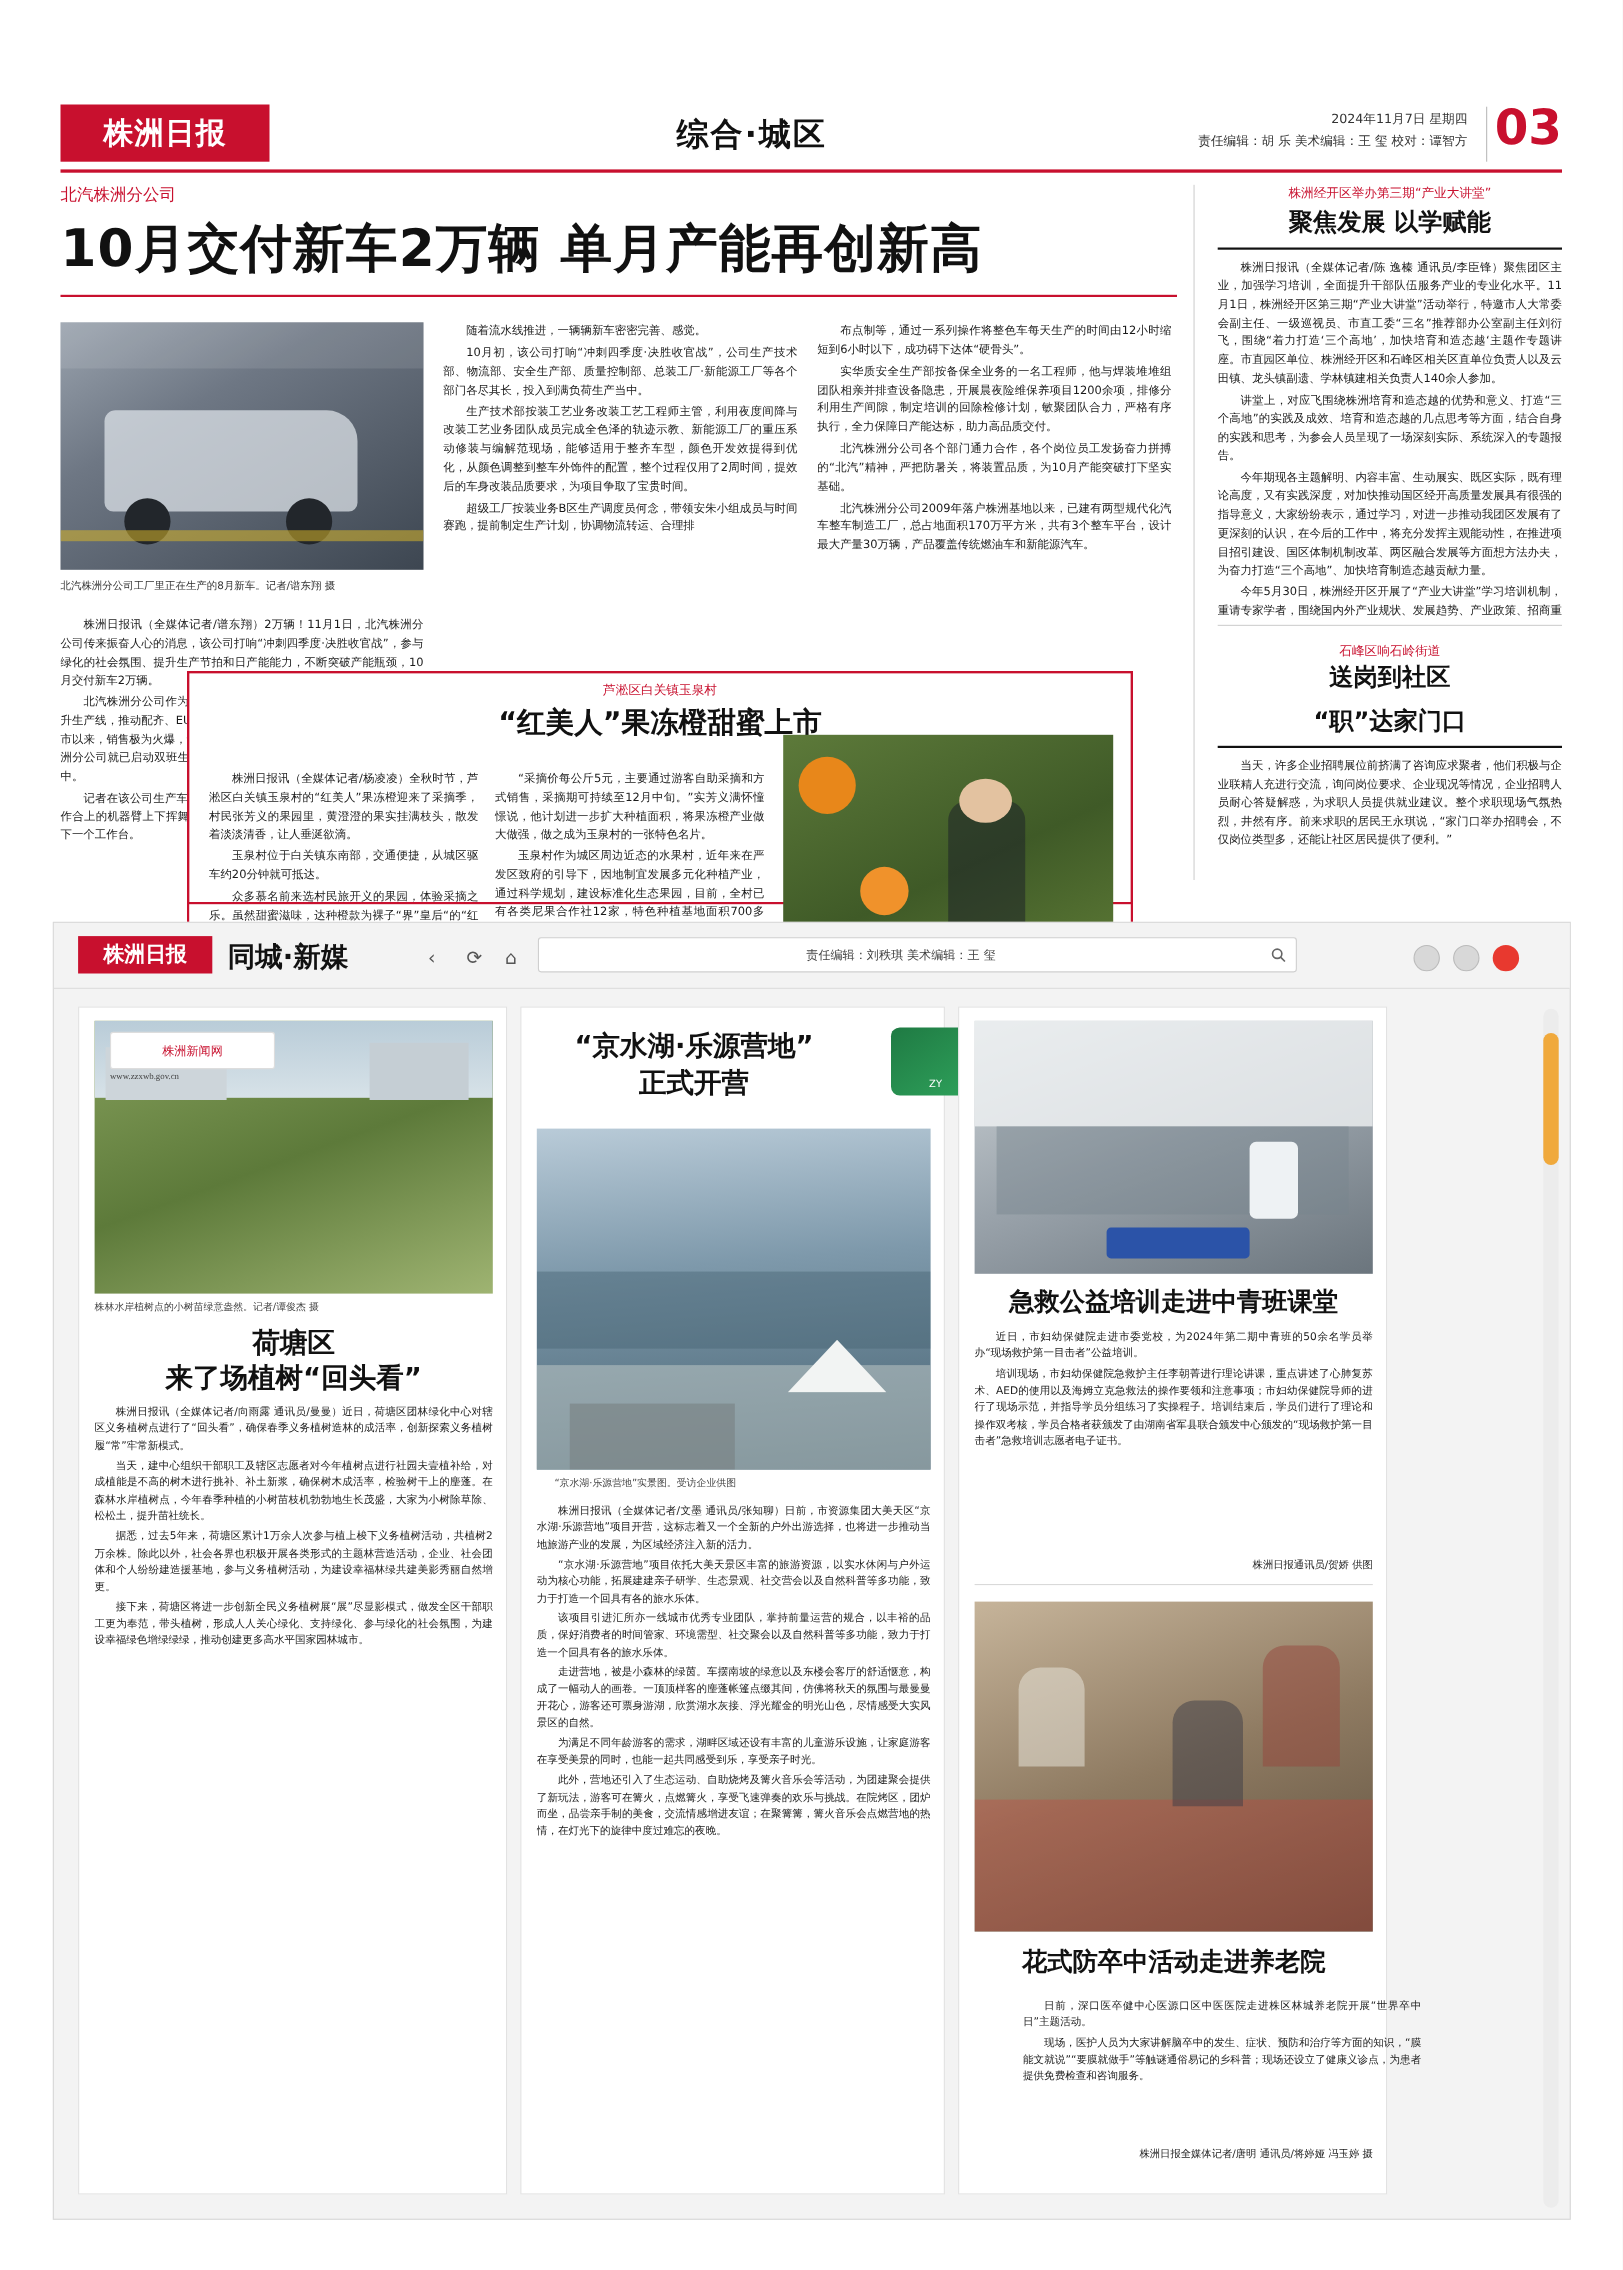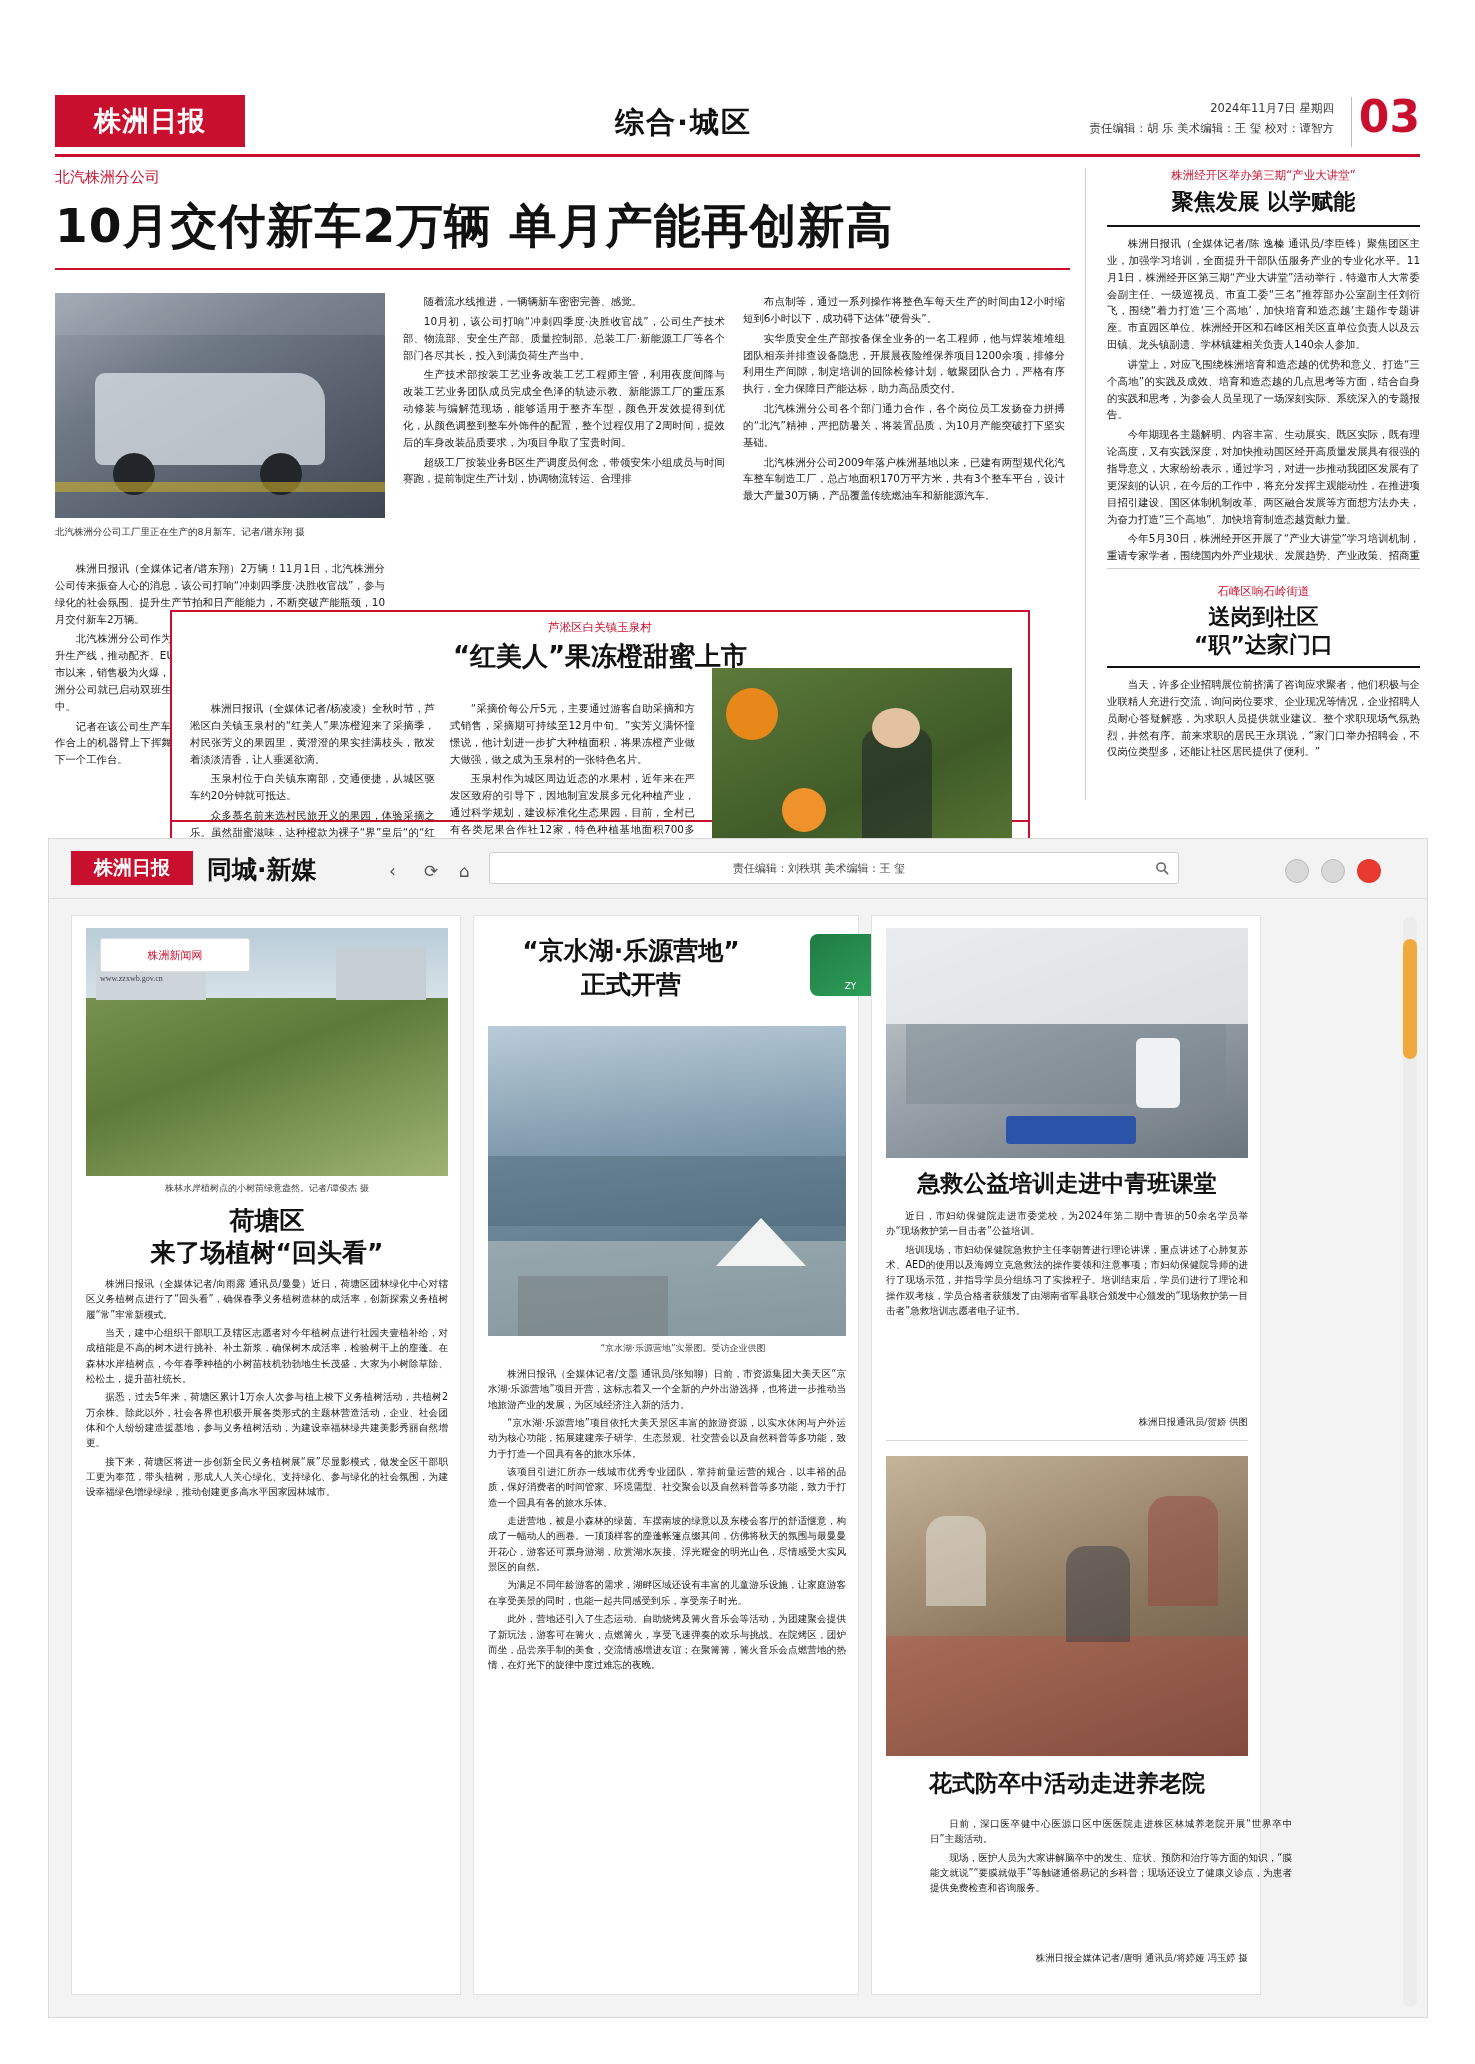--- a/index.html
+++ b/index.html
@@ -105,21 +105,21 @@
     position:absolute; left:0; right:30px; top:8px; text-align:center; font-size:11px; color:#444;
     font-family:"DejaVu Sans", sans-serif;
   }
   .win-btn { position:absolute; top:20px; width:24px; height:24px; border-radius:50%; }
 
   .panel { position:absolute; background:#fff; border:1px solid #e2e2e2; }
 
   .p-head { font-family:"DejaVu Sans", sans-serif; font-weight:bold; text-align:center; }
   .p-text { font-size:9.6px; line-height:1.6; text-align:justify; font-family:"DejaVu Sans", sans-serif; color:#1a1a1a;}
   .p-text p { margin:0 0 3px 0; text-indent:2em; }
-  .p-cap { font-size:9px; color:#444; text-align:center; font-family:"DejaVu Sans", sans-serif;}
+  .p-cap { font-size:9px; color:#444; font-family:"DejaVu Sans", sans-serif;}
 
   .scroll-track { position:absolute; right:10px; top:78px; width:14px; height:1090px; background:#ececec; border-radius:7px;}
   .scroll-thumb { position:absolute; right:10px; top:100px; width:14px; height:120px; background:#f0a93c; border-radius:7px;}
 
   .zy-badge {
     position:absolute; width:81px; height:62px; border-radius:8px;
     background:linear-gradient(145deg,#1f7a43,#2fa35c); color:#fff;
     font-size:9px; font-family:"DejaVu Sans", sans-serif; text-align:center;
     display:flex; align-items:flex-end; justify-content:center; padding-bottom:5px;
   }
@@ -197,21 +197,21 @@
           <p>今年期现各主题解明、内容丰富、生动展实、既区实际，既有理论高度，又有实践深度，对加快推动国区经开高质量发展具有很强的指导意义，大家纷纷表示，通过学习，对进一步推动我团区发展有了更深刻的认识，在今后的工作中，将充分发挥主观能动性，在推进项目招引建设、国区体制机制改革、两区融合发展等方面想方法办夫，为奋力打造“三个高地”、加快培育制造态越贡献力量。</p>
           <p>今年5月30日，株洲经开区开展了“产业大讲堂”学习培训机制，重请专家学者，围绕国内外产业规状、发展趋势、产业政策、招商重点等方面作专题报告，提供国区干部职工把握产业发展形势，拓宽思路眼界，提升业务水平，将学习成果转化为助力全区经济高质量发展的实际行动。</p>
         </div>
     </div>
 
     <div class="hrule" style="left:1052px;top:400px;width:313px;"></div>
 
     <div style="position:absolute;left:1052px;top:416px;width:313px;">
       <div class="r-kicker">石峰区响石岭街道</div>
       <div class="r-head" style="line-height:1.25;">送岗到社区</div>
-      <div class="r-head" style="line-height:1.25;margin-top:0;">“职”达家门口</div>
+      <div class="r-head" style="line-height:1.25;margin-top:12px;">“职”达家门口</div>
       <div style="height:2px;background:#111;margin:8px 0 8px 0;"></div>
       <div class="col-text" id="r2" style="height:170px;overflow:hidden;">
           <p>当天，许多企业招聘展位前挤满了咨询应求聚者，他们积极与企业联精人充进行交流，询问岗位要求、企业现况等情况，企业招聘人员耐心答疑解惑，为求职人员提供就业建议。整个求职现场气氛热烈，井然有序。前来求职的居民王永琪说，“家门口举办招聘会，不仅岗位类型多，还能让社区居民提供了便利。”</p>
         </div>
     </div>
 
   </div>
 
   <div class="boxed" style="left:170px;top:610px;width:860px;height:212px;">
     <div style="position:absolute;left:0;top:0;width:100%;">

